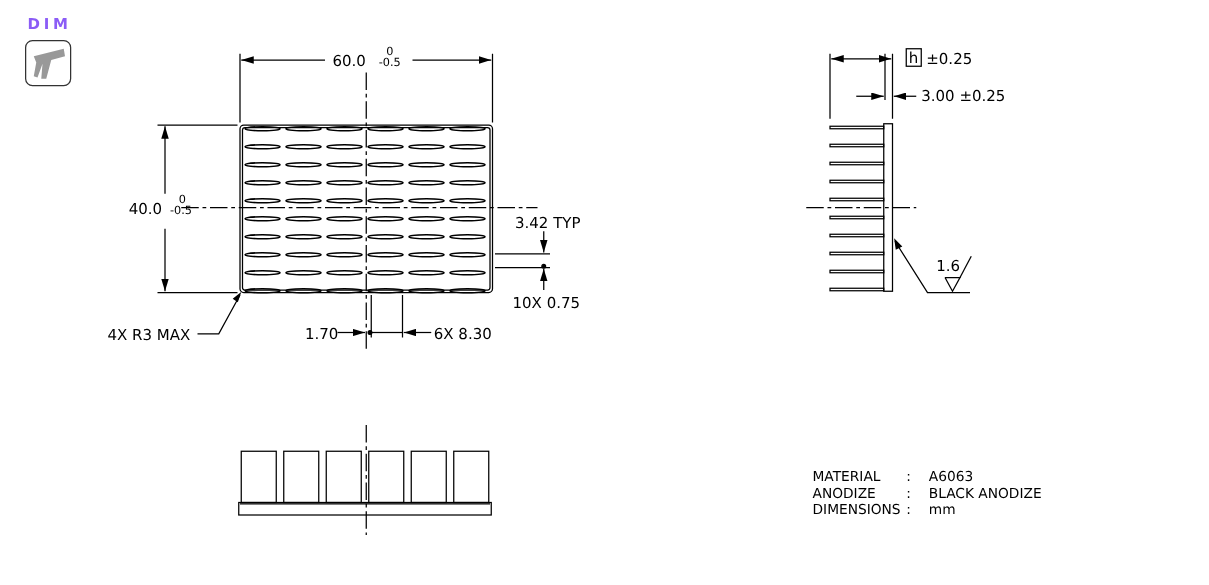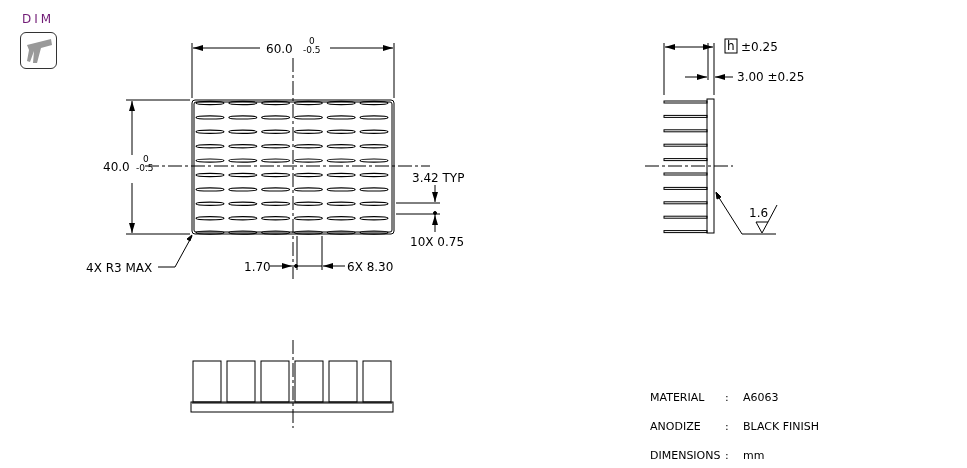--- a/index.html
+++ b/index.html
@@ -1,23 +1,23 @@
 <!DOCTYPE html>
 <html><head>
 <meta charset="utf-8">
 <style>
   html,body{margin:0;padding:0;background:#fff;}
   body{width:967px;height:468px;position:relative;overflow:hidden;font-family:"DejaVu Sans",sans-serif;}
   svg{position:absolute;left:0;top:0;}
   .t{font-family:"DejaVu Sans",sans-serif;font-size:12px;fill:#000;}
   .ts{font-family:"DejaVu Sans",sans-serif;font-size:9px;fill:#000;}
   .dim-tool{position:absolute;left:20px;top:32px;width:37px;height:37px;border:1px solid #333;border-radius:6px;box-sizing:border-box;background:#fff;cursor:pointer;}
-  .dim-label{position:absolute;left:22px;top:12px;font-size:12px;letter-spacing:3px;color:#701a75;font-family:"DejaVu Sans",sans-serif;}
+  .dim-label{position:absolute;left:22px;top:12px;font-size:12px;letter-spacing:3px;color:#8b5cf6;font-family:"DejaVu Sans",sans-serif;font-weight:bold;}
   .spec{position:absolute;left:650px;top:375px;font-size:11px;line-height:13px;font-family:"DejaVu Sans",sans-serif;color:#000;}
-  .spec .row{display:flex;margin-top:16px;}
+  .spec .row{display:flex;}
   .spec .k{width:75px;}
   .spec .c{width:18px;}
 </style>
 </head>
 <body>
 
 <div class="dim-label">DIM</div>
 <div class="dim-tool">
   <svg width="35" height="35" style="position:absolute;left:0;top:0;">
     <polygon points="6,12 30,6 31,12 20,15 16,30 12,30 13,18 9,29 6,28 8,17" fill="#999"></polygon>
@@ -198,20 +198,20 @@
 
 <div class="spec">
   <div class="row">
     <span class="k">MATERIAL</span>
       <span class="c">:</span>
       <span>A6063</span>
   </div>
   <div class="row">
     <span class="k">ANODIZE</span>
       <span class="c">:</span>
-      <span>BLACK FINISH</span>
+      <span>BLACK ANODIZE</span>
   </div>
   <div class="row">
     <span class="k">DIMENSIONS</span>
       <span class="c">:</span>
       <span>mm</span>
   </div>
 </div>
 
 </body></html>

